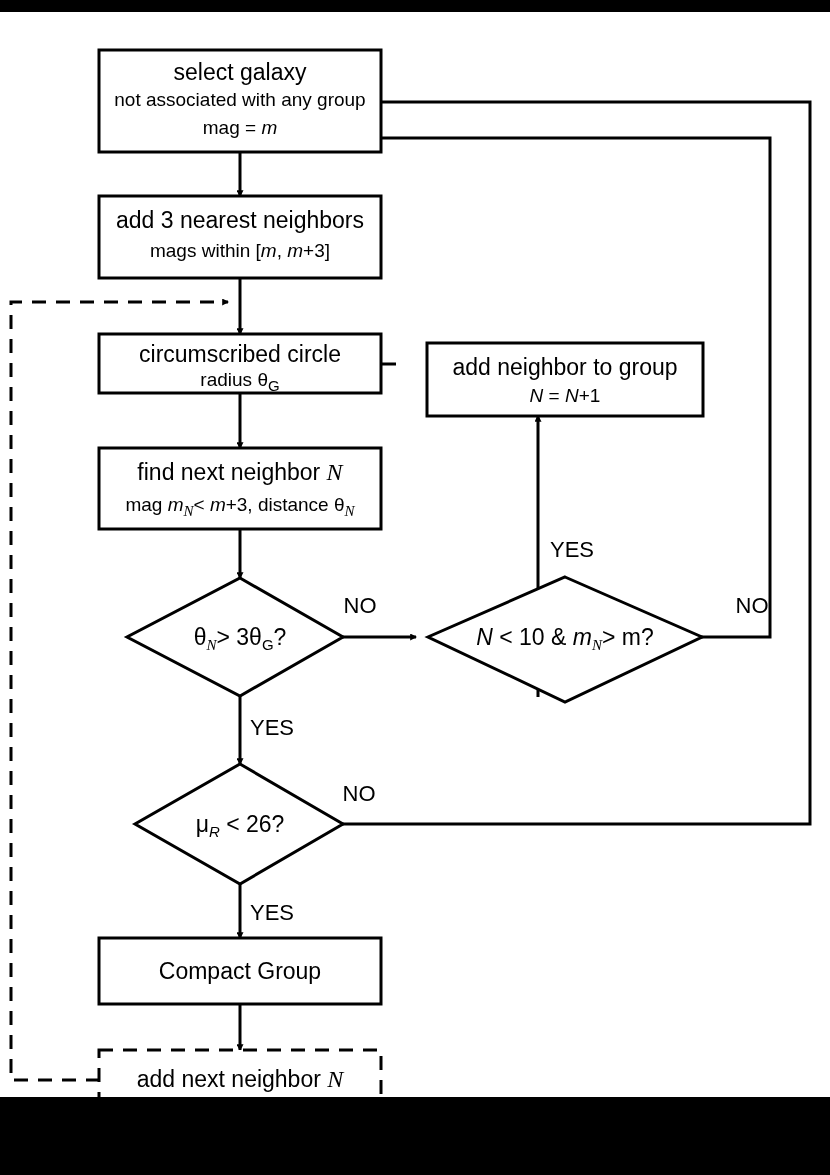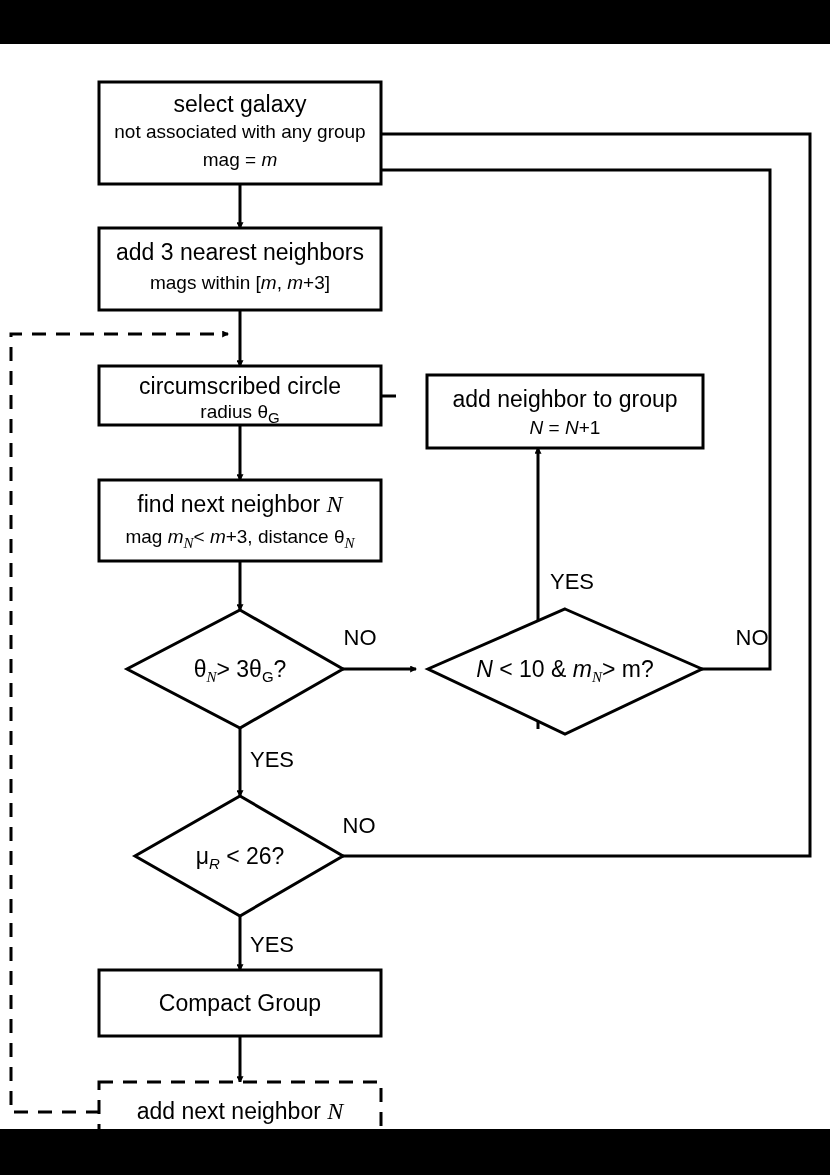--- a/index.html
+++ b/index.html
@@ -10,21 +10,21 @@
   }
   body {
     width: 830px;
     height: 1175px;
     overflow: hidden;
     font-family: "Liberation Sans", sans-serif;
   }
   #figure-canvas {
     position: absolute;
     left: 0;
-    top: 44px;
+    top: 12px;
     width: 830px;
     height: 1085px;
     background: #ffffff;
   }
   svg.flow {
     display: block;
     width: 830px;
     height: 1085px;
     background: #ffffff;
   }

